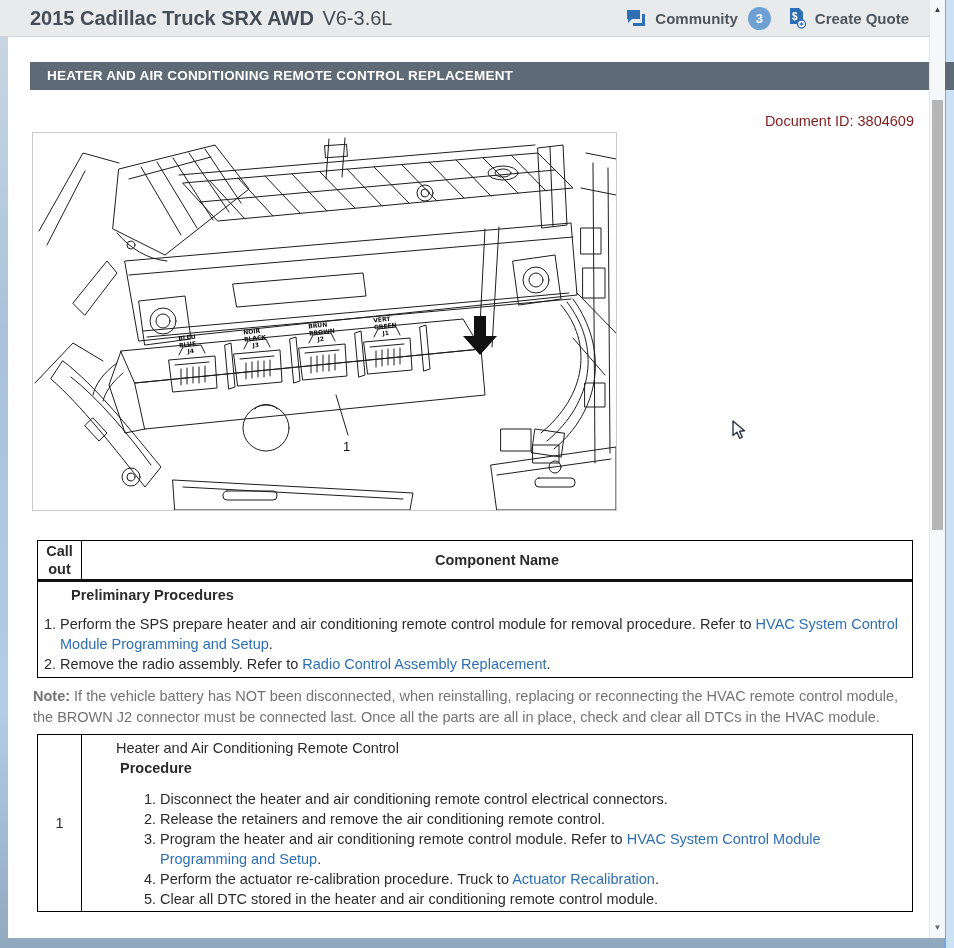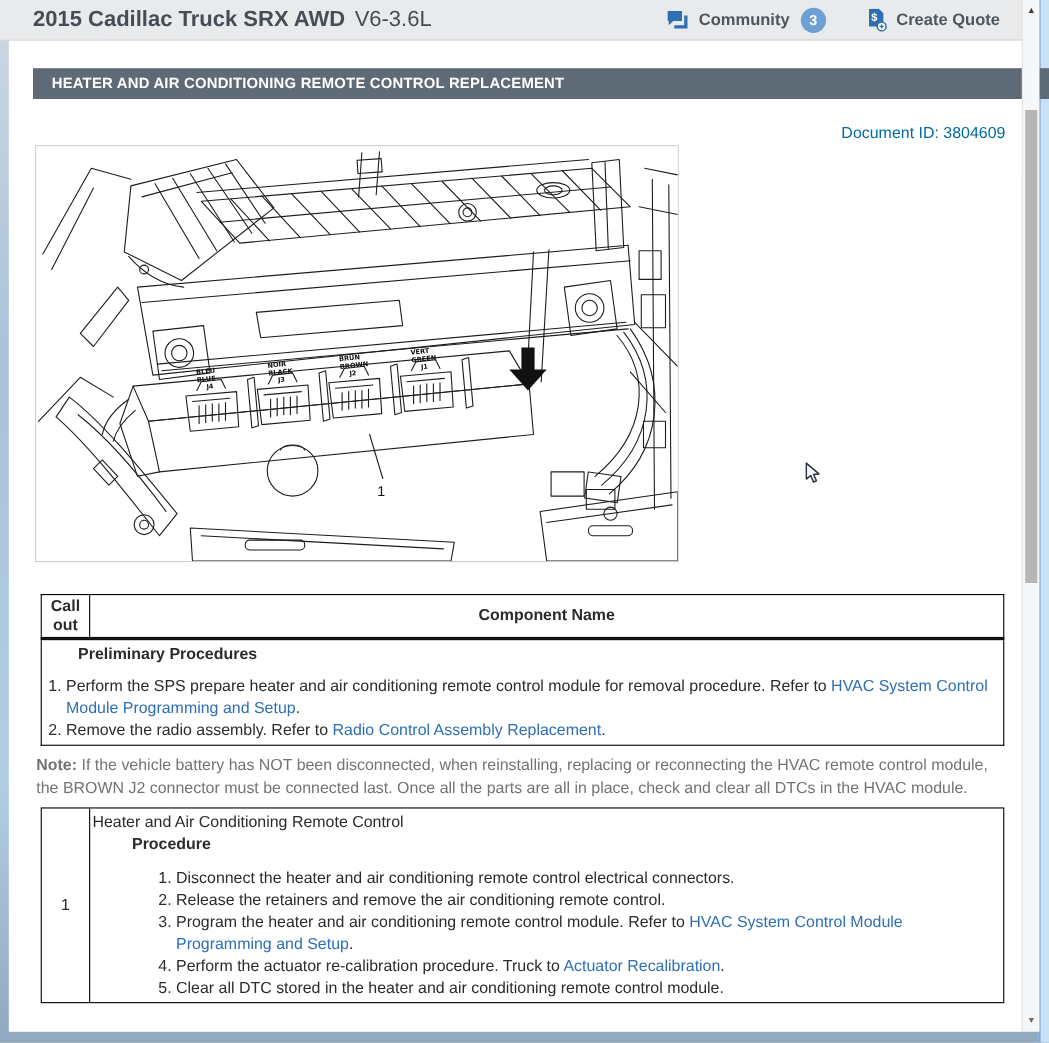--- a/index.html
+++ b/index.html
@@ -13,38 +13,38 @@
     background:#c9e0f5; border-left:2px solid #79a7d5; box-sizing:border-box; }
 
   
   .topbar { position:absolute; left:0; top:0; width:929px; height:37px;
     background:#e9eaeb; border-bottom:1px solid #d2d3d4; box-sizing:border-box;
     display:flex; align-items:center; justify-content:space-between;
     padding:0 20px 0 30px; border-radius:0 0 3px 0; }
   .veh-title { font-size:20px; color:#454e57; white-space:nowrap; }
   .veh-title .t-bold { font-weight:bold; }
   .veh-title .t-reg  { font-weight:normal; margin-left:3px; }
-  .topbar-actions { display:flex; align-items:center; gap:36px; }
+  .topbar-actions { display:flex; align-items:center; gap:16px; }
   .tb-btn { display:flex; align-items:center; gap:8px; font-size:15px;
     font-weight:bold; color:#4c565f; cursor:pointer; }
   .badge { width:23px; height:23px; border-radius:50%; background:#6fa0d4;
     color:#fff; font-size:13px; font-weight:bold; display:flex;
     align-items:center; justify-content:center; margin-left:2px; }
   .tb-icon { display:inline-flex; }
 
   
   .panel { position:absolute; left:8px; top:37px; width:921px; height:901px;
     background:#ffffff; }
 
   .section-bar { position:absolute; left:22px; top:25px; width:932px; height:28px;
     background:#5e6b77; color:#ffffff; font-size:13.5px; font-weight:bold;
     line-height:28px; padding-left:17px; box-sizing:border-box;
     letter-spacing:.2px; white-space:nowrap; overflow:hidden; }
 
-  .doc-id { position:absolute; top:76px; right:15px; font-size:14.5px; color:#0369a1; }
+  .doc-id { position:absolute; top:76px; right:15px; font-size:14.5px; color:#7f1d1d; }
 
   
   .figure { position:absolute; left:24px; top:95px; width:583px;
     border:1px solid #c9c9c9; background:#fff; }
   .figure svg.drawing { display:block; width:583px; height:377px; background:#fff; }
   .fig-footer { height:27px; background:#f0f1f1; border-top:1px solid #e2e2e2;
     display:flex; align-items:center; justify-content:space-between;
     padding:0 8px 0 10px; }
   .fig-link { display:flex; align-items:center; gap:5px; color:#2e6fb4;
     font-size:14px; text-decoration:none; cursor:pointer; }
@@ -68,21 +68,21 @@
   .note-block { left:25px; top:644px; width:882px; color:#737373;
     line-height:21px; padding-top:5px; }
   .note-label { font-weight:bold; }
 
   .tbl-row1 { left:29px; top:697px; width:876px; height:178px;
     border:1px solid #000; display:grid; grid-template-columns:44px 1fr; }
   .row1-callout { border-right:1px solid #000; display:flex;
     align-items:center; justify-content:center; }
   .row1-content { padding:3px 8px 4px 2px; overflow:hidden; }
   .proc-h { font-weight:bold; margin:0 0 0 36px; line-height:20px; }
-  .comp-name { line-height:20px; }
+  .comp-name { line-height:20px;margin-left:32px; }
   .row1-content ol { margin:11px 0 0 0; padding-left:76px; }
 
   
   .scrollbar { position:absolute; left:929px; top:0; width:16px; height:938px;
     background:#f6f7f8; border-left:1px solid #e6e6e6; box-sizing:border-box; }
   .sb-arrow { position:absolute; left:0; width:100%; text-align:center;
     font-size:8px; color:#3c3c3c; cursor:pointer; }
   .sb-up { top:5px; }
   .sb-down { bottom:6px; color:#6b6b6b; }
   .sb-thumb { position:absolute; left:2px; top:100px; width:11px; height:430px;

